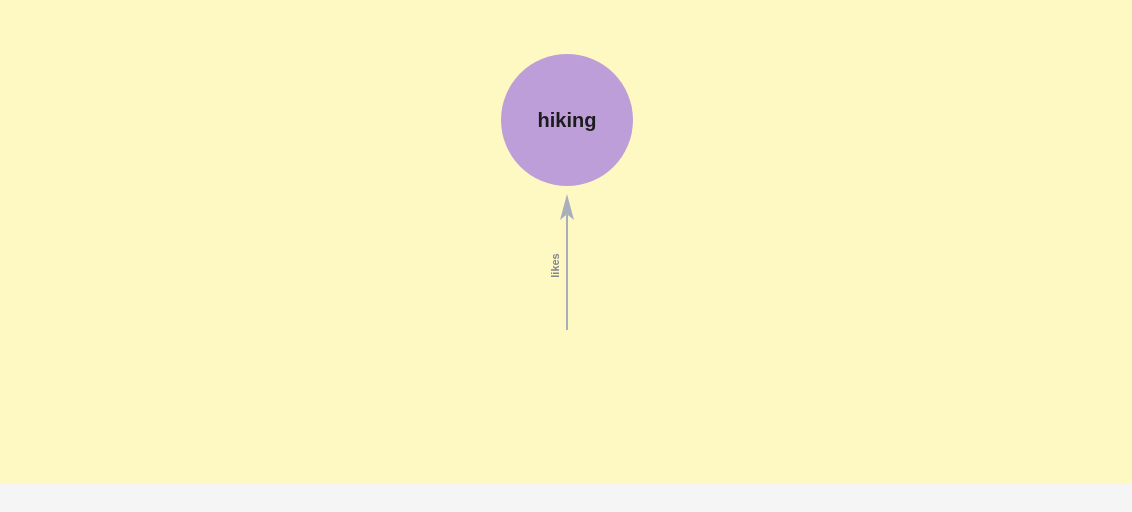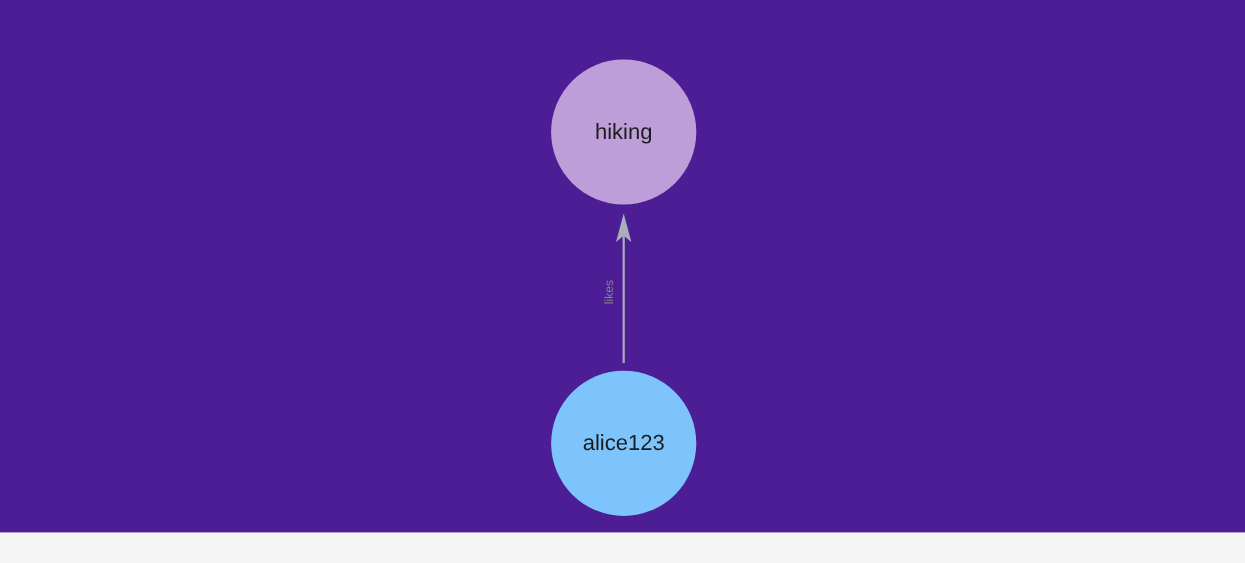--- a/index.html
+++ b/index.html
@@ -51,32 +51,29 @@
     color: #83878e;
     white-space: nowrap;
     transform-origin: 50% 50%;
     transform: rotate(-90deg);
     line-height: 1;
   }
 </style>
 </head>
 <body style="background: rgb(244, 245, 244);">
 
-<div id="graph-canvas" style="width: 1132px; height: 484px; background: #4c1d95;">
+<div id="graph-canvas" style="width: 1132px; height: 484px; background: #fef9c3; font-weight: bold;">
 
   <svg id="graph-svg" viewBox="0 0 1132 512" xmlns="http://www.w3.org/2000/svg" style="width: 1132px; height: 512px;">
     <g>
       <line id="edge-line-0" x1="567" y1="330" x2="567" y2="214.28" stroke="#a9aebb" stroke-width="2"></line>
       <path id="edge-arrow-0" d="M 567 194 L 574 220 L 567 214.28 L 560 220 Z" fill="#a9aebb"></path>
     </g>
   </svg>
 
   <div class="node-circle" id="node-hiking" style="left:501px; top:54px; width:132px; height:132px; background:#bd9ed8;">
     <span class="node-label" style="color: rgb(28, 28, 28); font-size: 20px;">hiking</span>
   </div>
 
-  <div class="node-circle" id="node-alice123" style="left:501px; top:337px; width:132px; height:132px; background:#7cc4fb;">
-    <span class="node-label" style="color: rgb(28, 28, 28); font-size: 20px;">alice123</span>
-  </div>
 
   <span class="edge-label" id="edge-label-0" style="left: 538px; top: 259.5px; width: 34px; text-align: center; color: rgb(131, 135, 142); font-size: 11px;">likes</span>
 
 </div>
 
 </body></html>

